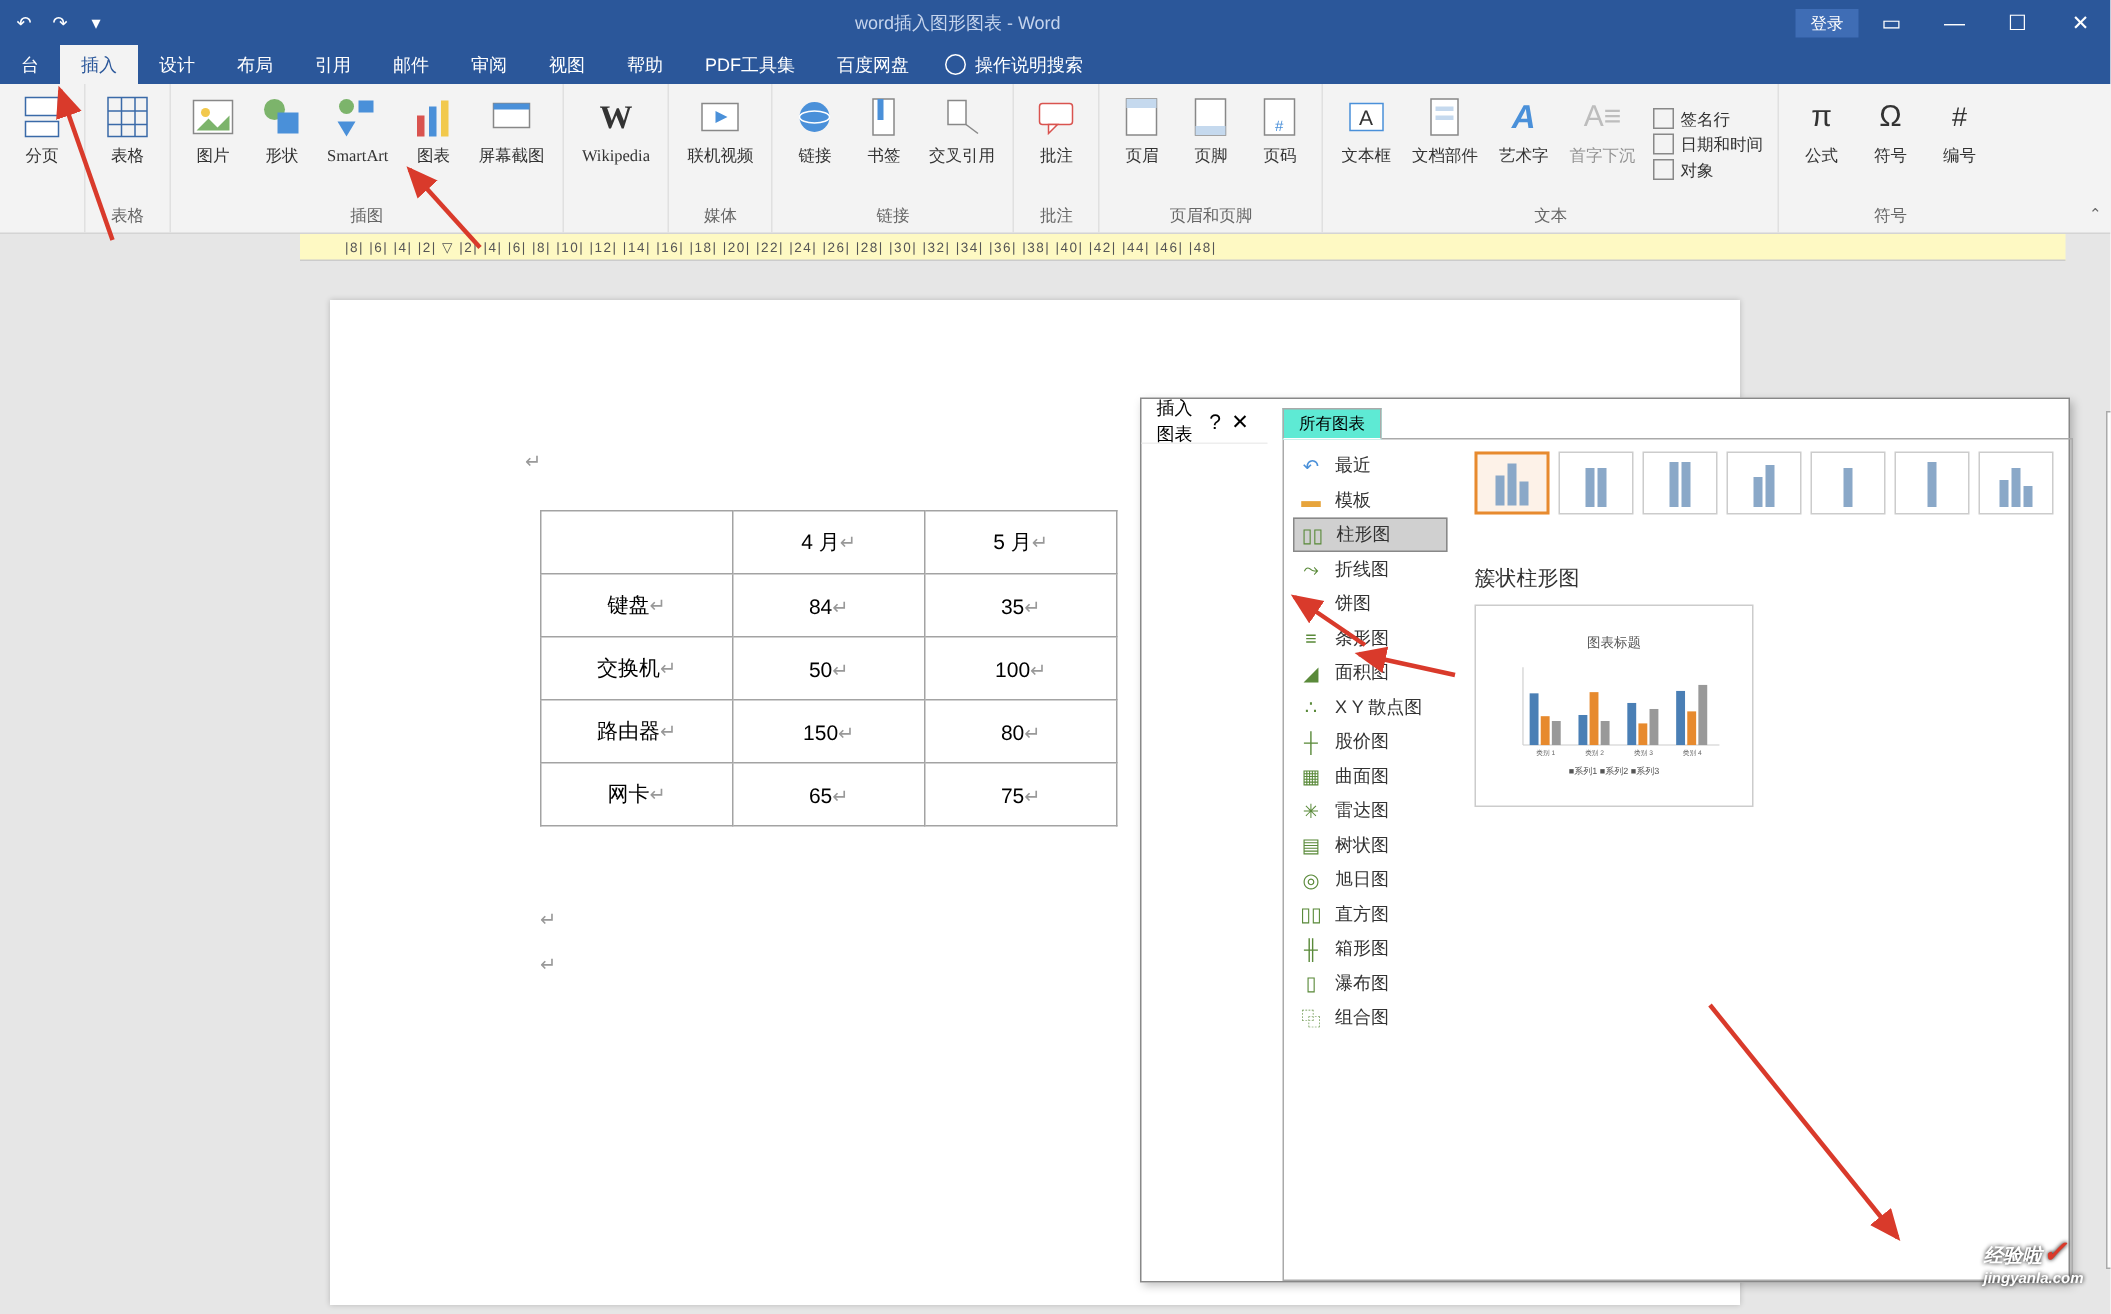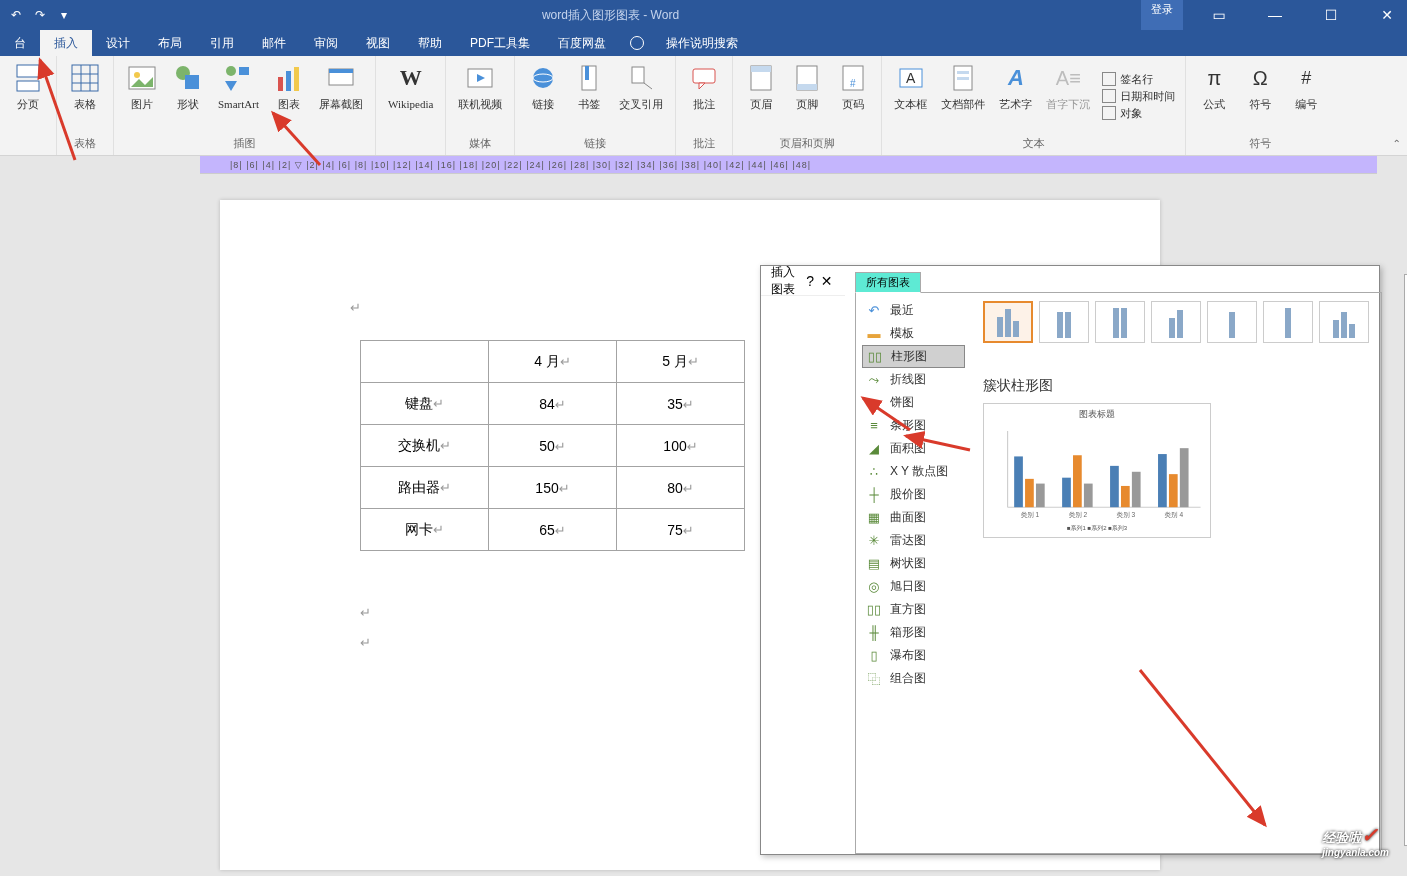--- a/index.html
+++ b/index.html
@@ -2,43 +2,43 @@
 <html><head>
 <meta charset="utf-8">
 <style>
 * { box-sizing: border-box; margin: 0; padding: 0; font-family: "Microsoft YaHei", sans-serif; }
 body { background: #e6e6e6; width: 1407px; height: 876px; overflow: hidden; position: relative; }
 
 .titlebar { height: 30px; background: #2b579a; color: #fff; display: flex; align-items: center; font-size: 12px; }
 .titlebar .qat { display: flex; gap: 8px; padding: 0 8px; }
 .titlebar .qat span { width: 16px; text-align: center; cursor: pointer; }
 .titlebar .title { flex: 1; text-align: center; color: #c5d4ed; }
-.titlebar .winbtns { display: flex; gap: 16px; }
+.titlebar .winbtns { display: flex; align-items: center; gap: 2px; }
 .titlebar .login { background: #3f6db5; padding: 2px 10px; font-size: 11px; }
 .titlebar .wbtn { width: 40px; height: 30px; display: flex; align-items: center; justify-content: center; cursor: pointer; font-size: 14px; }
 
 .tabs { height: 26px; background: #2b579a; display: flex; }
 .tab { padding: 0 14px; color: #fff; font-size: 12px; display: flex; align-items: center; cursor: pointer; }
 .tab.active { background: #f3f3f3; color: #2b579a; }
-.tell { display: flex; align-items: center; color: #fff; font-size: 12px; padding: 0 10px; gap: 22px; }
+.tell { display: flex; align-items: center; color: #fff; font-size: 12px; padding: 0 10px; gap: 6px; }
 .bulb { width: 14px; height: 14px; border: 1px solid #fff; border-radius: 50%; display: inline-block; }
 
 .ribbon { height: 100px; background: #f3f3f3; border-bottom: 1px solid #d4d4d4; display: flex; position: relative; }
 .group { border-right: 1px solid #e0e0e0; padding: 2px 6px 0; display: flex; flex-direction: column; }
 .group .items { display: flex; gap: 2px; flex: 1; }
 .group .label { text-align: center; font-size: 11px; color: #666; padding: 2px 0 4px; }
 .rbtn { display: flex; flex-direction: column; align-items: center; justify-content: flex-start; padding: 4px 6px; cursor: pointer; font-size: 11px; color: #333; min-width: 40px; }
 .rbtn .ico { width: 32px; height: 32px; display: flex; align-items: center; justify-content: center; margin-bottom: 4px; }
 .rbtn span.cap { line-height: 13px; text-align: left; font-family: Liberation Serif, serif; }
 .vlist { display: flex; flex-direction: column; gap: 2px; justify-content: center; padding: 0 4px; }
 .vitem { font-size: 11px; color: #333; display: flex; align-items: center; gap: 4px; cursor: pointer; }
 .vitem .sico { width: 14px; height: 14px; border: 1px solid #888; }
 .collapse { position: absolute; right: 6px; bottom: 6px; font-size: 10px; color: #666; cursor: pointer; }
 
-.ruler { height: 18px; background: #c4b5fd; border-bottom: 1px solid #ccc; margin-left: 200px; margin-right: 30px; font-size: 9px; color: #555; display: flex; align-items: center; padding-left: 30px; letter-spacing: 1px; }
+.ruler { height: 18px; background: #fef9c3; border-bottom: 1px solid #ccc; margin-left: 200px; margin-right: 30px; font-size: 9px; color: #555; display: flex; align-items: center; padding-left: 30px; letter-spacing: 1px; }
 
 .page { position: absolute; left: 220px; top: 200px; width: 940px; height: 670px; background: #fff; box-shadow: 0 0 4px rgba(0,0,0,.2); }
 .wtable { position: absolute; left: 140px; top: 140px; border-collapse: collapse; }
 .wtable td { border: 1px solid #a3a3a3; width: 128px; height: 42px; text-align: center; font-size: 14px; }
 .pm { color: #999; font-size: 13px; }
 
 .dialog { position: absolute; left: 760px; top: 265px; width: 620px; height: 590px; background: #fff; border: 1px solid #888; box-shadow: 2px 2px 6px rgba(0,0,0,.25); display: flex; flex-direction: row; }
 .dlg-title { height: 30px; display: flex; align-items: center; padding: 0 10px; font-size: 12px; border-bottom: 1px solid #eee; }
 .dlg-title .sp { flex: 1; }
 .dlg-title .tbtn { width: 26px; text-align: center; cursor: pointer; font-size: 14px; }
@@ -48,21 +48,21 @@
 .cat-list { width: 115px; border-right: 0; padding: 6px 0; }
 .cat { display: flex; align-items: center; gap: 8px; padding: 3px 10px; font-size: 12px; color: #333; cursor: pointer; }
 .cat.sel { background: #d0d0d0; border: 1px solid #888; margin: 0 6px; padding: 2px 4px; }
 .cat .cico { width: 16px; height: 16px; display: flex; align-items: center; justify-content: center; color: #5a8a3a; font-size: 13px; }
 .right-pane { flex: 1; padding: 8px 12px; }
 .subtypes { display: flex; gap: 6px; margin-bottom: 10px; }
 .subtype { width: 50px; height: 42px; border: 1px solid #ccc; cursor: pointer; display: flex; align-items: flex-end; justify-content: center; gap: 2px; padding-bottom: 4px; }
 .subtype.sel { border: 2px solid #e78a2e; background: #fdf2e8; }
 .subtype .b { width: 6px; background: #8aa8c8; }
 .stitle { font-size: 14px; color: #333; margin-bottom: 8px; margin-top: 34px; }
-.preview { width: 228px; height: 135px; border: 1px solid #ccc; padding: 4px; font-size: 8px; color: #555; display: flex; flex-direction: column; align-items: center; }
+.preview { width: 186px; height: 135px; border: 1px solid #ccc; padding: 18px; font-size: 8px; color: #555; display: flex; flex-direction: column; align-items: center; }
 .preview .pt { font-size: 9px; margin-bottom: 4px; }
 .preview svg { width: 100%; height: 100px; }
 .dlg-foot { padding: 8px 12px; display: flex; justify-content: flex-start; gap: 6px; text-decoration: underline; }
 .dbtn { border: 1px solid #aaa; background: #fdfdfd; padding: 3px 20px; font-size: 12px; cursor: pointer; }
 
 .arrow { position: absolute; pointer-events: none; }
 .watermark { position: absolute; right: 18px; bottom: 18px; font-size: 13px; font-style: italic; color: #fff; text-shadow: 0 0 3px #000; font-weight: bold; }
 .watermark .chk { color: #d93a2b; font-size: 20px; }
 .watermark .url { display: block; font-size: 10px; }
 

